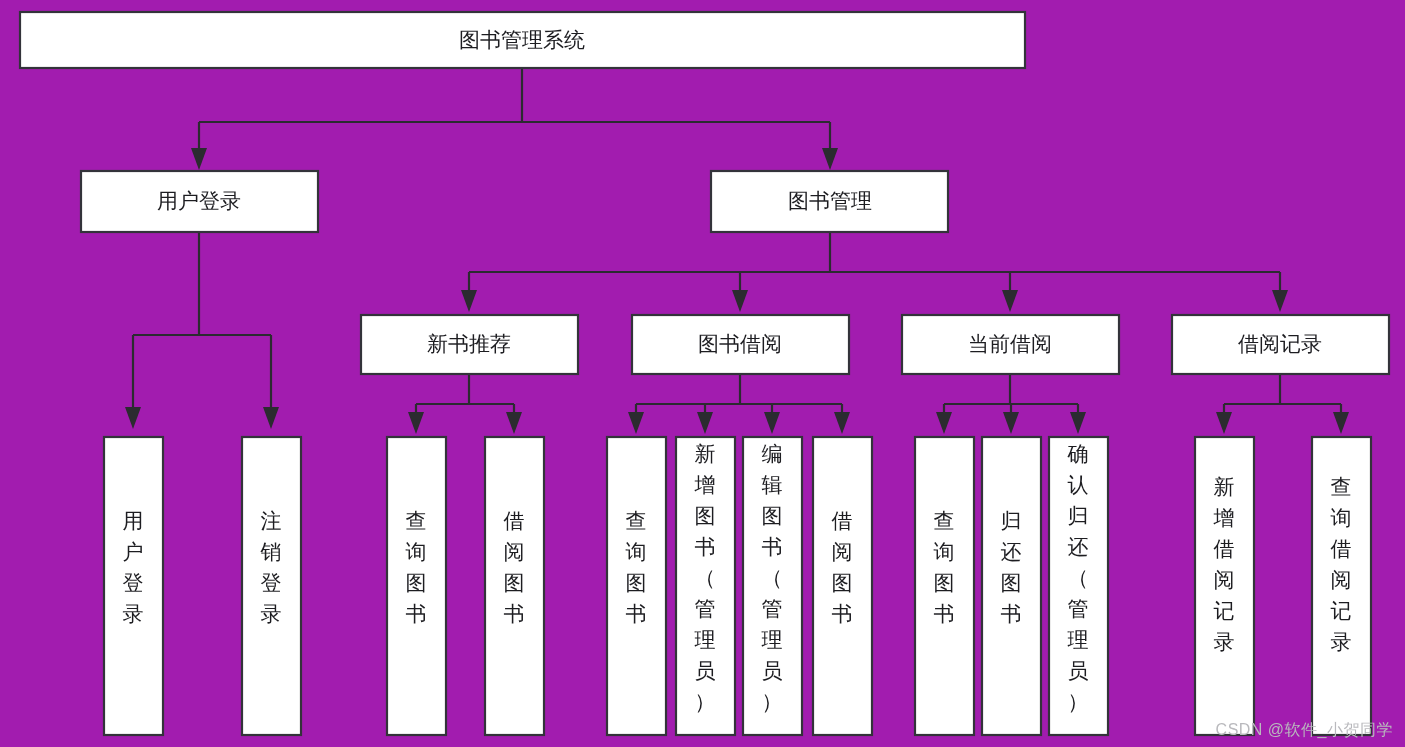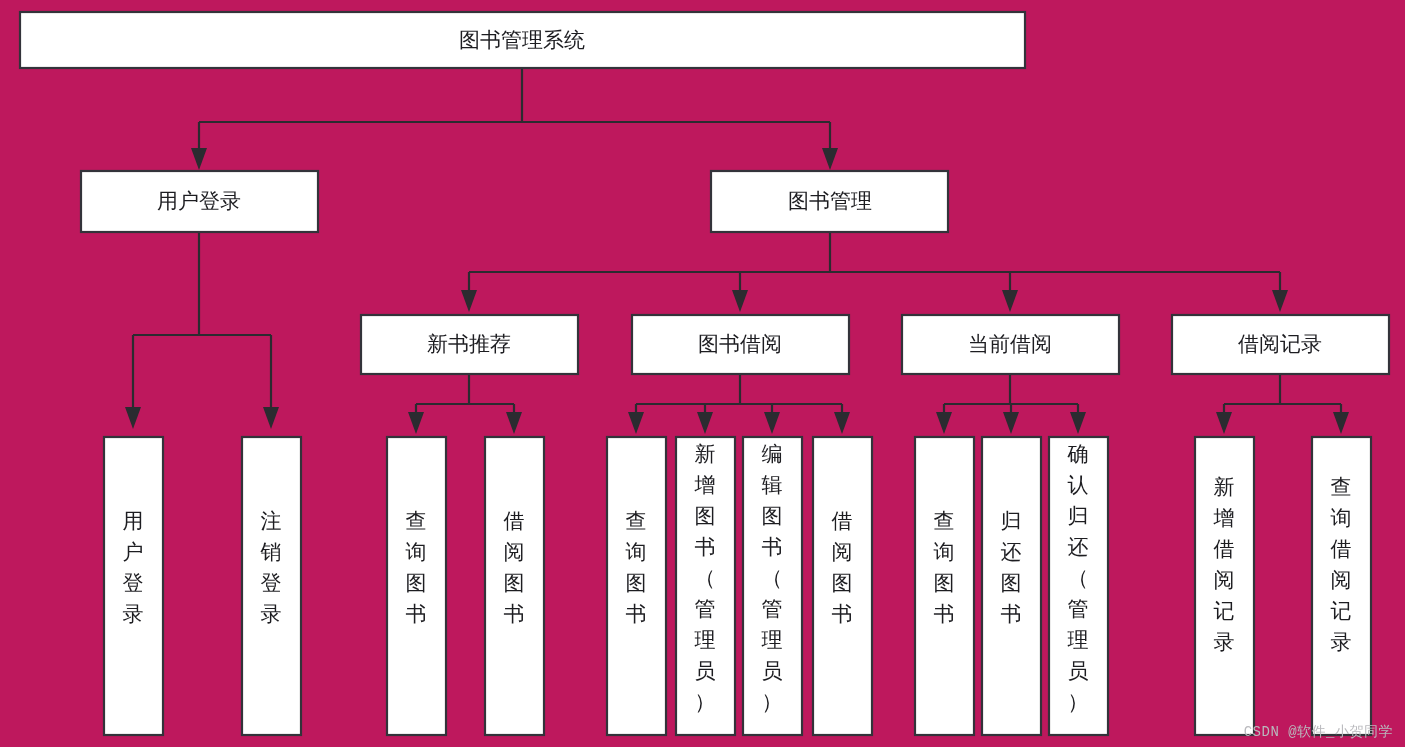--- a/index.html
+++ b/index.html
@@ -8,21 +8,21 @@
     padding: 0;
     background: #ffffff;
   }
   body {
     font-family: "DejaVu Sans", "Liberation Sans", sans-serif;
   }
   #diagram-root {
     position: relative;
     width: 1405px;
     height: 747px;
-    background: #be185d;
+    background: #a21caf;
     overflow: hidden;
   }
   svg#tree-svg {
     position: absolute;
     left: 0;
     top: 0;
     width: 1405px;
     height: 747px;
     display: block;
   }
@@ -51,22 +51,22 @@
   .node-label-v {
     font-family: "DejaVu Sans", "Liberation Sans", sans-serif;
     font-size: 21px;
     fill: #1d1d21;
     text-anchor: middle;
   }
   .watermark {
     position: absolute;
     right: 12px;
     bottom: 6px;
-    font-family: Liberation Mono, monospace;
-    font-size: 14px;
+    font-family: Liberation Sans, sans-serif;
+    font-size: 16px;
     color: #b9b9bd;
     letter-spacing: 0.5px;
     white-space: nowrap;
     user-select: none;
   }
 </style>
 </head>
 <body>
 
 <div id="diagram-root">

